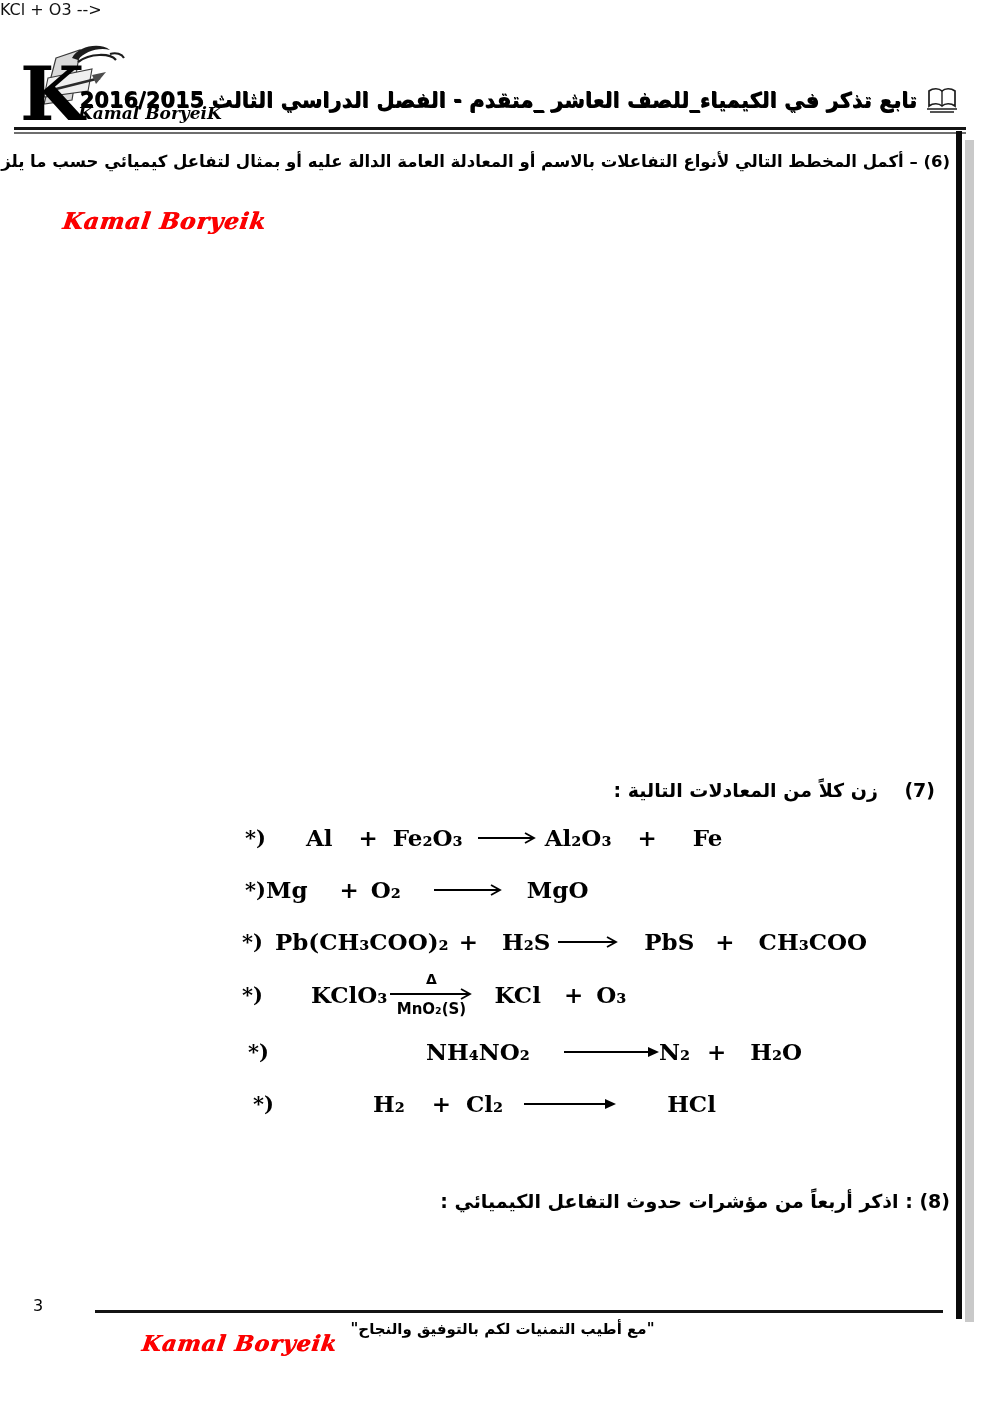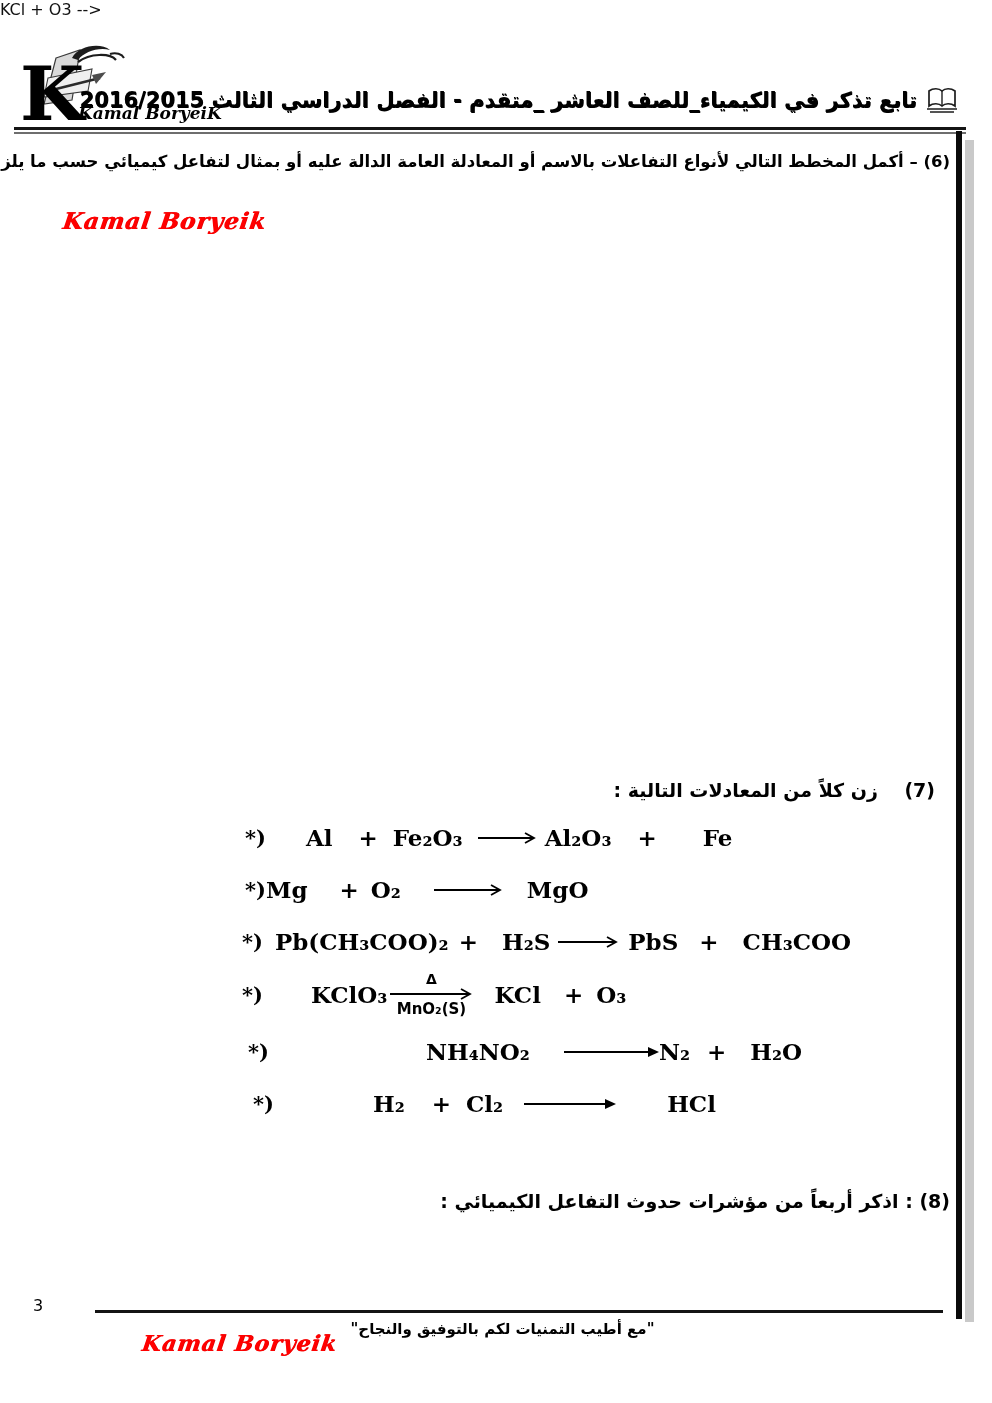--- a/index.html
+++ b/index.html
@@ -114,21 +114,21 @@
     <span class="plus" style="margin-left:26px">+</span>
     <span class="frm" style="margin-left:15px">Fe₂O₃</span>
     <span class="arrow" style="margin-left:15px">
       <svg width="58" height="16" viewBox="0 0 58 16">
           <line x1="0" y1="8" x2="55" y2="8" stroke="#000" stroke-width="1.8"></line>
           <path d="M47 3 L56 8 L47 13" fill="none" stroke="#000" stroke-width="1.8"></path>
         </svg>
     </span>
     <span class="frm" style="margin-left:9px">Al₂O₃</span>
     <span class="plus" style="margin-left:26px">+</span>
-    <span class="frm" style="margin-left:46px">Fe</span>
+    <span class="frm" style="margin-left:36px">Fe</span>
   </div>
 
   
   <div class="eq-row" style="top:876px">
     <span class="bullet" style="margin-left:245px">*)</span>
     <span class="frm" style="">Mg</span>
     <span class="plus" style="margin-left:32px">+</span>
     <span class="frm" style="margin-left:12px">O₂</span>
     <span class="arrow" style="margin-left:33px">
       <svg width="68" height="16" viewBox="0 0 68 16">
@@ -144,21 +144,21 @@
     <span class="bullet" style="margin-left:242px">*)</span>
     <span class="frm" style="margin-left:12px">Pb(CH₃COO)₂</span>
     <span class="plus" style="margin-left:10px">+</span>
     <span class="frm" style="margin-left:24px">H₂S</span>
     <span class="arrow" style="margin-left:8px">
       <svg width="60" height="16" viewBox="0 0 60 16">
           <line x1="0" y1="8" x2="57" y2="8" stroke="#000" stroke-width="1.8"></line>
           <path d="M49 3 L58 8 L49 13" fill="none" stroke="#000" stroke-width="1.8"></path>
         </svg>
     </span>
-    <span class="frm" style="margin-left:10px">PbS</span>
+    <span class="frm" style="margin-left:26px">PbS</span>
     <span class="plus" style="margin-left:21px">+</span>
     <span class="frm" style="margin-left:24px">CH₃COO</span>
   </div>
 
    KCl + O3 --&gt;
   <div class="eq-row" style="top:972px">
     <span class="bullet" style="margin-left:242px">*)</span>
     <span class="frm" style="margin-left:48px">KClO₃</span>
     <span class="arrow-stack" style="margin-left:3px">
       <span class="cond-top">Δ</span>

